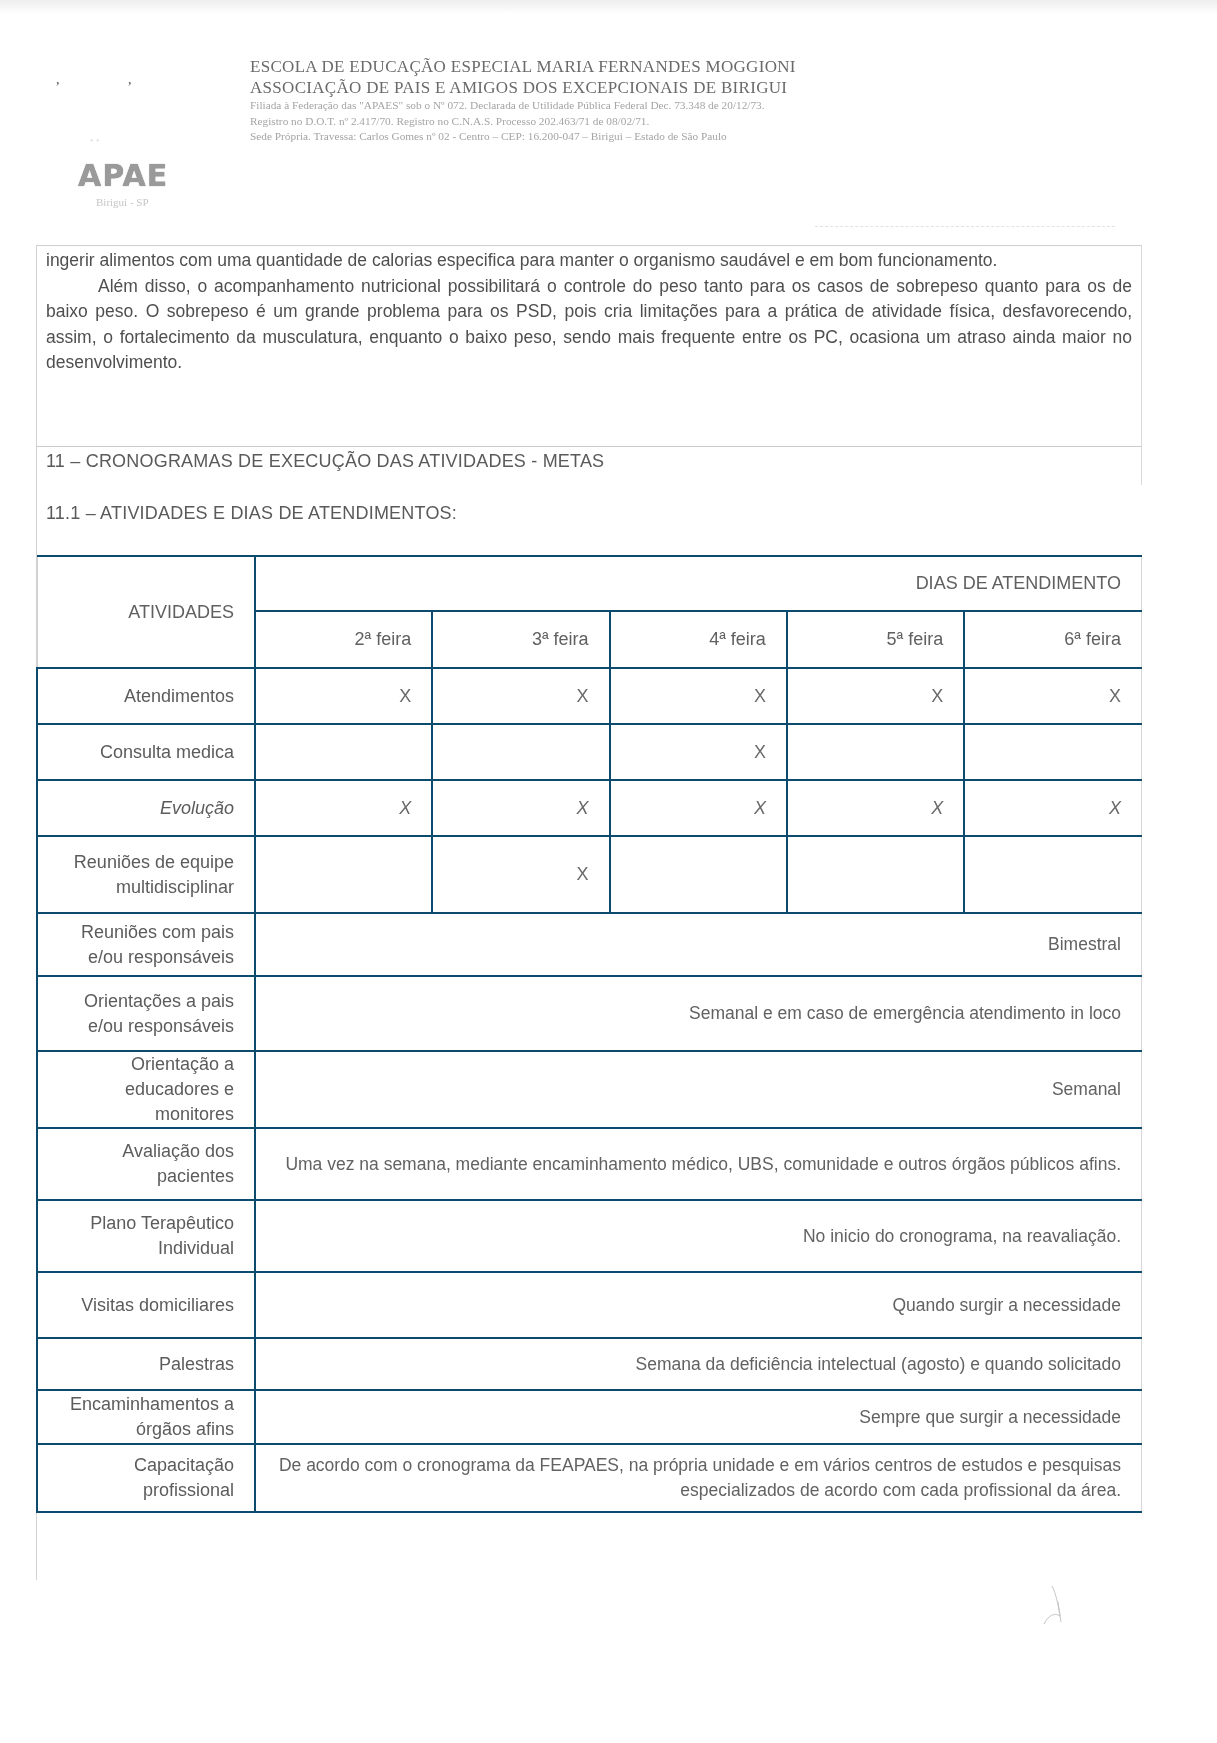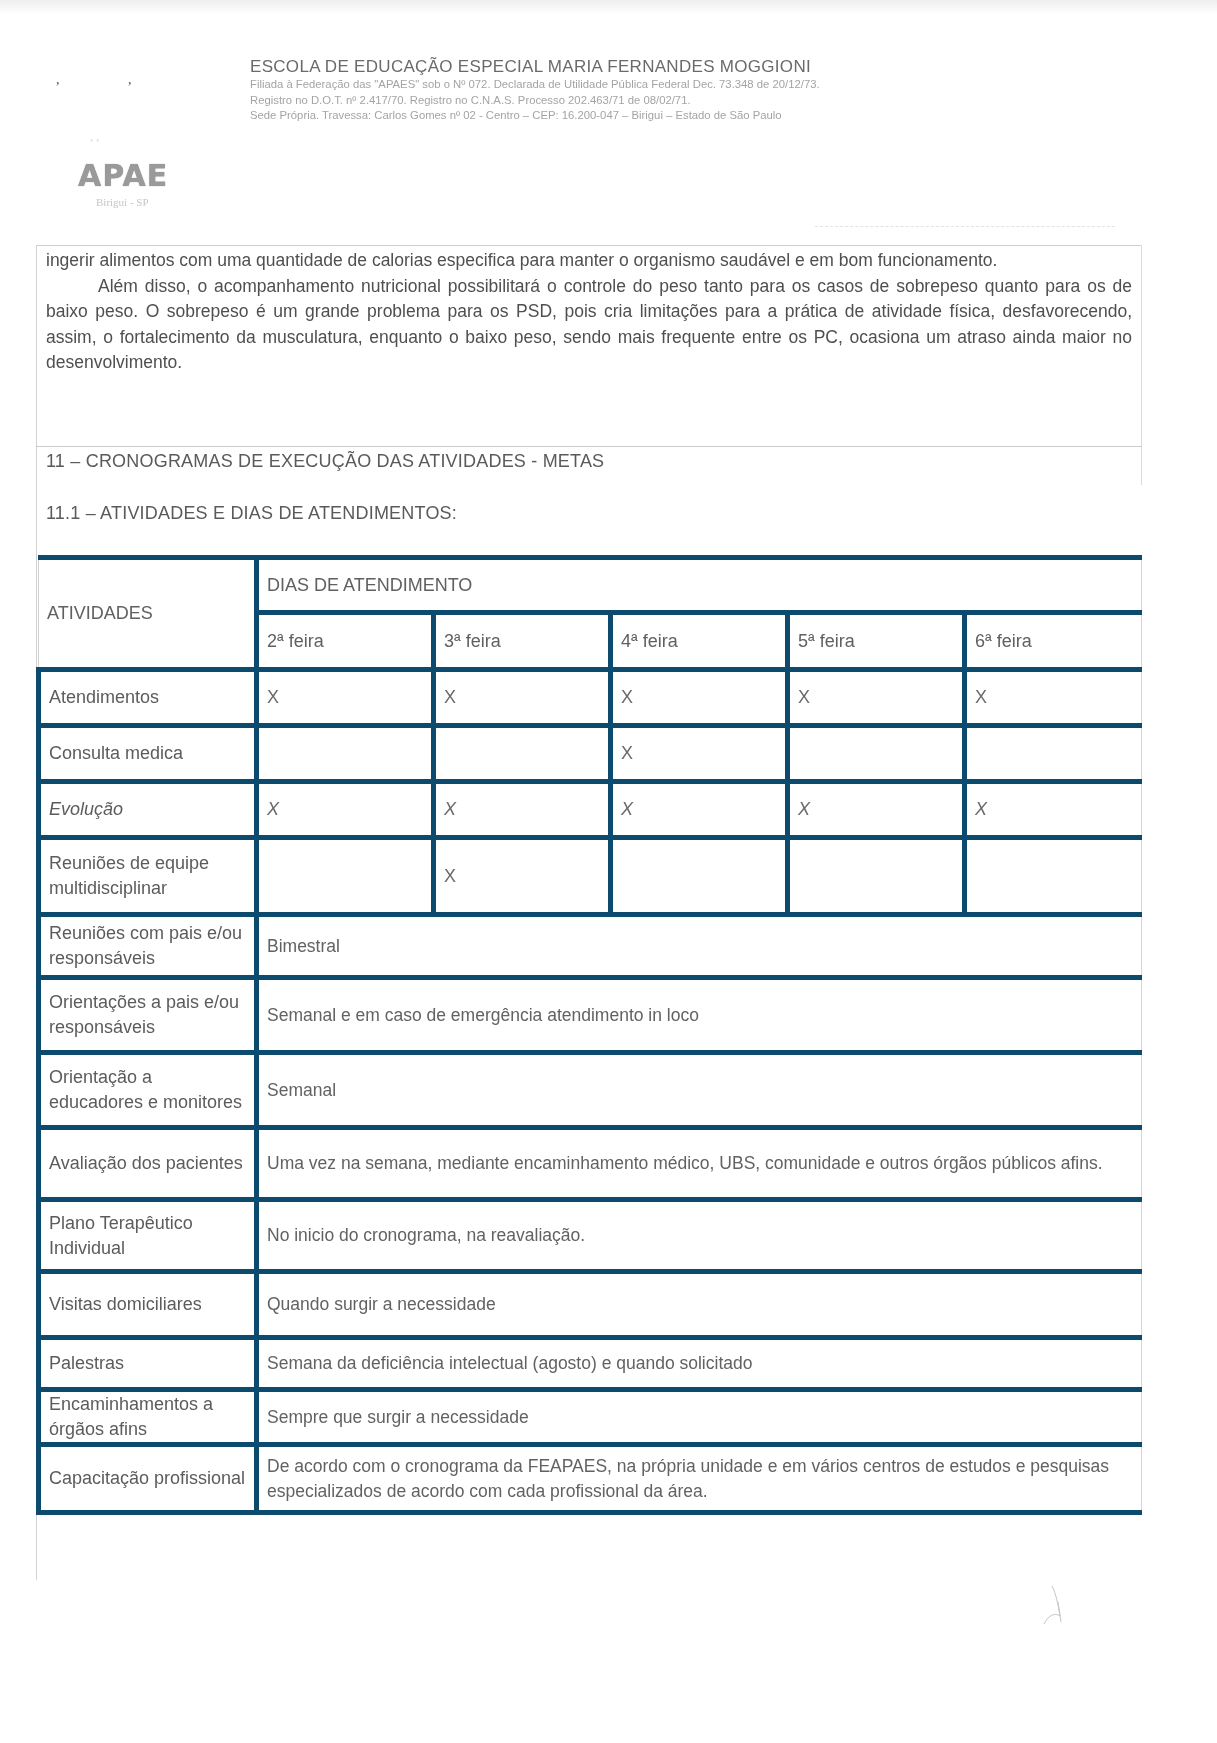--- a/index.html
+++ b/index.html
@@ -11,43 +11,43 @@
     background: linear-gradient(to bottom, #eeeeee, #ffffff); }
   .dots { position: absolute; top: 72px; font-size: 14px; color: #555; font-family: "Liberation Serif", serif; }
   .logo { position: absolute; left: 78px; top: 158px; font-family: "DejaVu Sans", sans-serif;
     font-weight: bold; font-size: 30px; letter-spacing: 1px; color: #9a9a9a;
     text-shadow: 0 0 1px #777; }
   .logo-sub { position: absolute; left: 96px; top: 196px; font-size: 11px; color: #c6c6c6;
     font-family: "Liberation Serif", serif; }
   .logo-faint { position: absolute; left: 90px; top: 135px; font-size: 10px; color: #e2e2e2;
     font-family: "Liberation Serif", serif; }
   .header { position: absolute; left: 250px; top: 56px; width: 900px;
-    font-family: Liberation Sans, sans-serif; }
+    font-family: Liberation Serif, serif; }
   .header .t1, .header .t2 { font-size: 17px; color: #6a6a6a; line-height: 21px; letter-spacing: 0.3px; white-space: nowrap; }
   .header .line { font-size: 11.3px; color: #a4a4a4; line-height: 15.5px; white-space: nowrap; }
   .header .line .email { color: #c8c8c8; }
   .faint-rule { position: absolute; left: 815px; top: 226px; width: 300px; border-top: 1px dashed #e2e2e2; }
 
   .frame { position: absolute; left: 36px; top: 245px; width: 1106px; height: 1335px;
     border-left: 1px solid #d2d2d2; }
   .frame-top { position: absolute; left: 36px; top: 245px; width: 1106px; border-top: 1px solid #cfcfcf; }
   .frame-right { position: absolute; left: 1141px; top: 245px; height: 240px; border-left: 1px solid #dadada; }
 
   .body-text { position: absolute; left: 46px; top: 248px; width: 1086px;
     font-size: 17.5px; line-height: 25.5px; color: #4f4f4f; text-align: justify; }
   .body-text p { margin: 0; }
   .body-text .indent { text-indent: 52px; }
 
   .sec-rule { position: absolute; left: 36px; width: 1106px; border-top: 1px solid #cbcbcb; }
   .sec-title { position: absolute; left: 46px; font-size: 18px; color: #5a5a5a; letter-spacing: 0.2px; white-space: nowrap; }
 
   table.sched { position: absolute; left: 36px; top: 555px; width: 1106px;
     border-collapse: collapse; table-layout: fixed; }
-  table.sched td, table.sched th { border: 5px solid #0c4a6e; text-align: left; vertical-align: middle;
-    font-weight: normal; color: #606060; padding: 0 8px; }
+  table.sched td, table.sched th { border: 2px solid #0c4a6e; text-align: right; vertical-align: middle;
+    font-weight: normal; color: #606060; padding: 0 20px; }
   table.sched th { font-size: 18px; }
   table.sched .act { font-size: 18px; line-height: 25px; color: #5c5c5c; }
   table.sched .mark { font-size: 18px; color: #6a6a6a; }
   table.sched .span { font-size: 17.5px; line-height: 25px; color: #626262; }
   table.sched th.act-head { border-left: 1px solid #d2d2d2; }
   table.sched td:last-child, table.sched th:last-child { border-right: 1px solid #d6d6d6; }
 
   .signature { position: absolute; left: 1030px; top: 1582px; width: 60px; height: 60px; }
 </style>
 </head>
@@ -56,20 +56,21 @@
 <div class="top-smudge"></div>
 <span class="dots" style="left:56px">,</span>
 <span class="dots" style="left:128px">,</span>
 
 <div class="logo-faint">• •</div>
 <div class="logo">APAE</div>
 <div class="logo-sub">Birigui - SP</div>
 
 <div class="header">
   <div class="t1">ESCOLA DE EDUCAÇÃO ESPECIAL MARIA FERNANDES MOGGIONI</div>
+  <div class="t2">ASSOCIAÇÃO DE PAIS E AMIGOS DOS EXCEPCIONAIS DE BIRIGUI</div>
   <div class="line">Filiada à Federação das "APAES" sob o Nº 072. Declarada de Utilidade Pública Federal Dec. 73.348 de 20/12/73.</div>
   <div class="line">Registro no D.O.T. nº 2.417/70. Registro no C.N.A.S. Processo 202.463/71 de 08/02/71.</div>
   <div class="line">Sede Própria. Travessa: Carlos Gomes nº 02 - Centro – CEP: 16.200-047 – Birigui – Estado de São Paulo</div>
 </div>
 <div class="faint-rule"></div>
 
 <div class="frame"></div>
 <div class="frame-top"></div>
 <div class="frame-right"></div>
 

